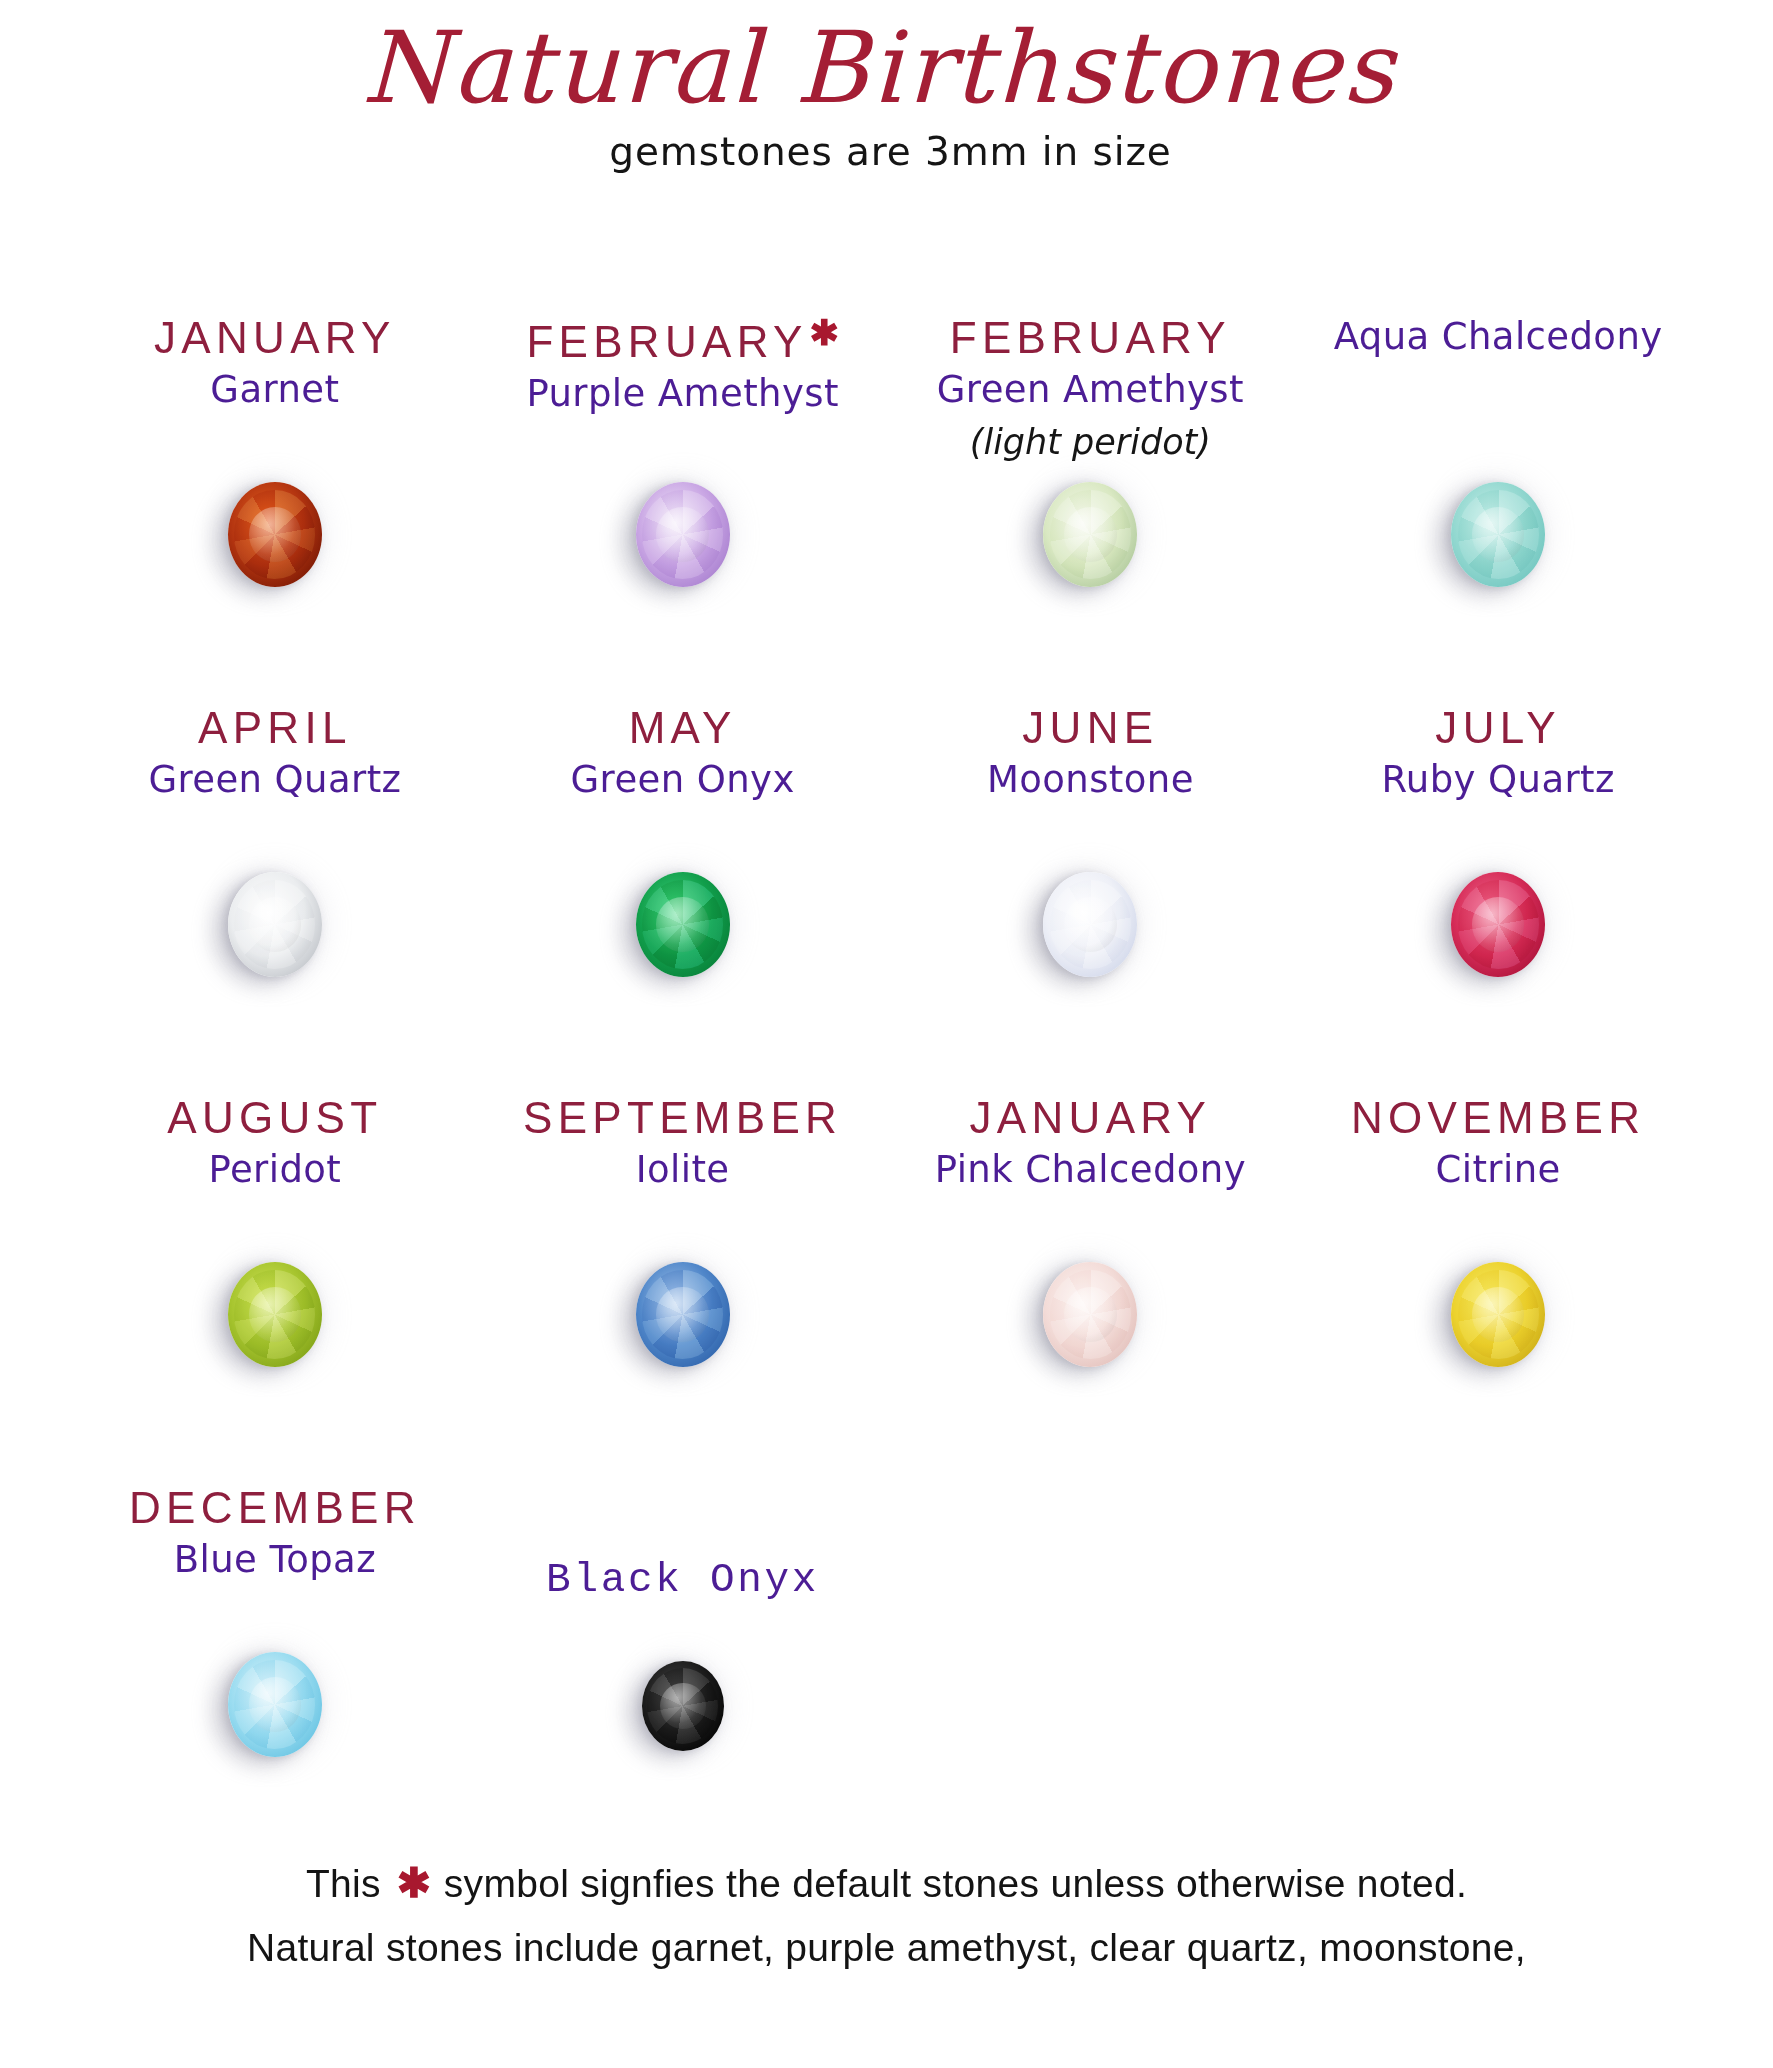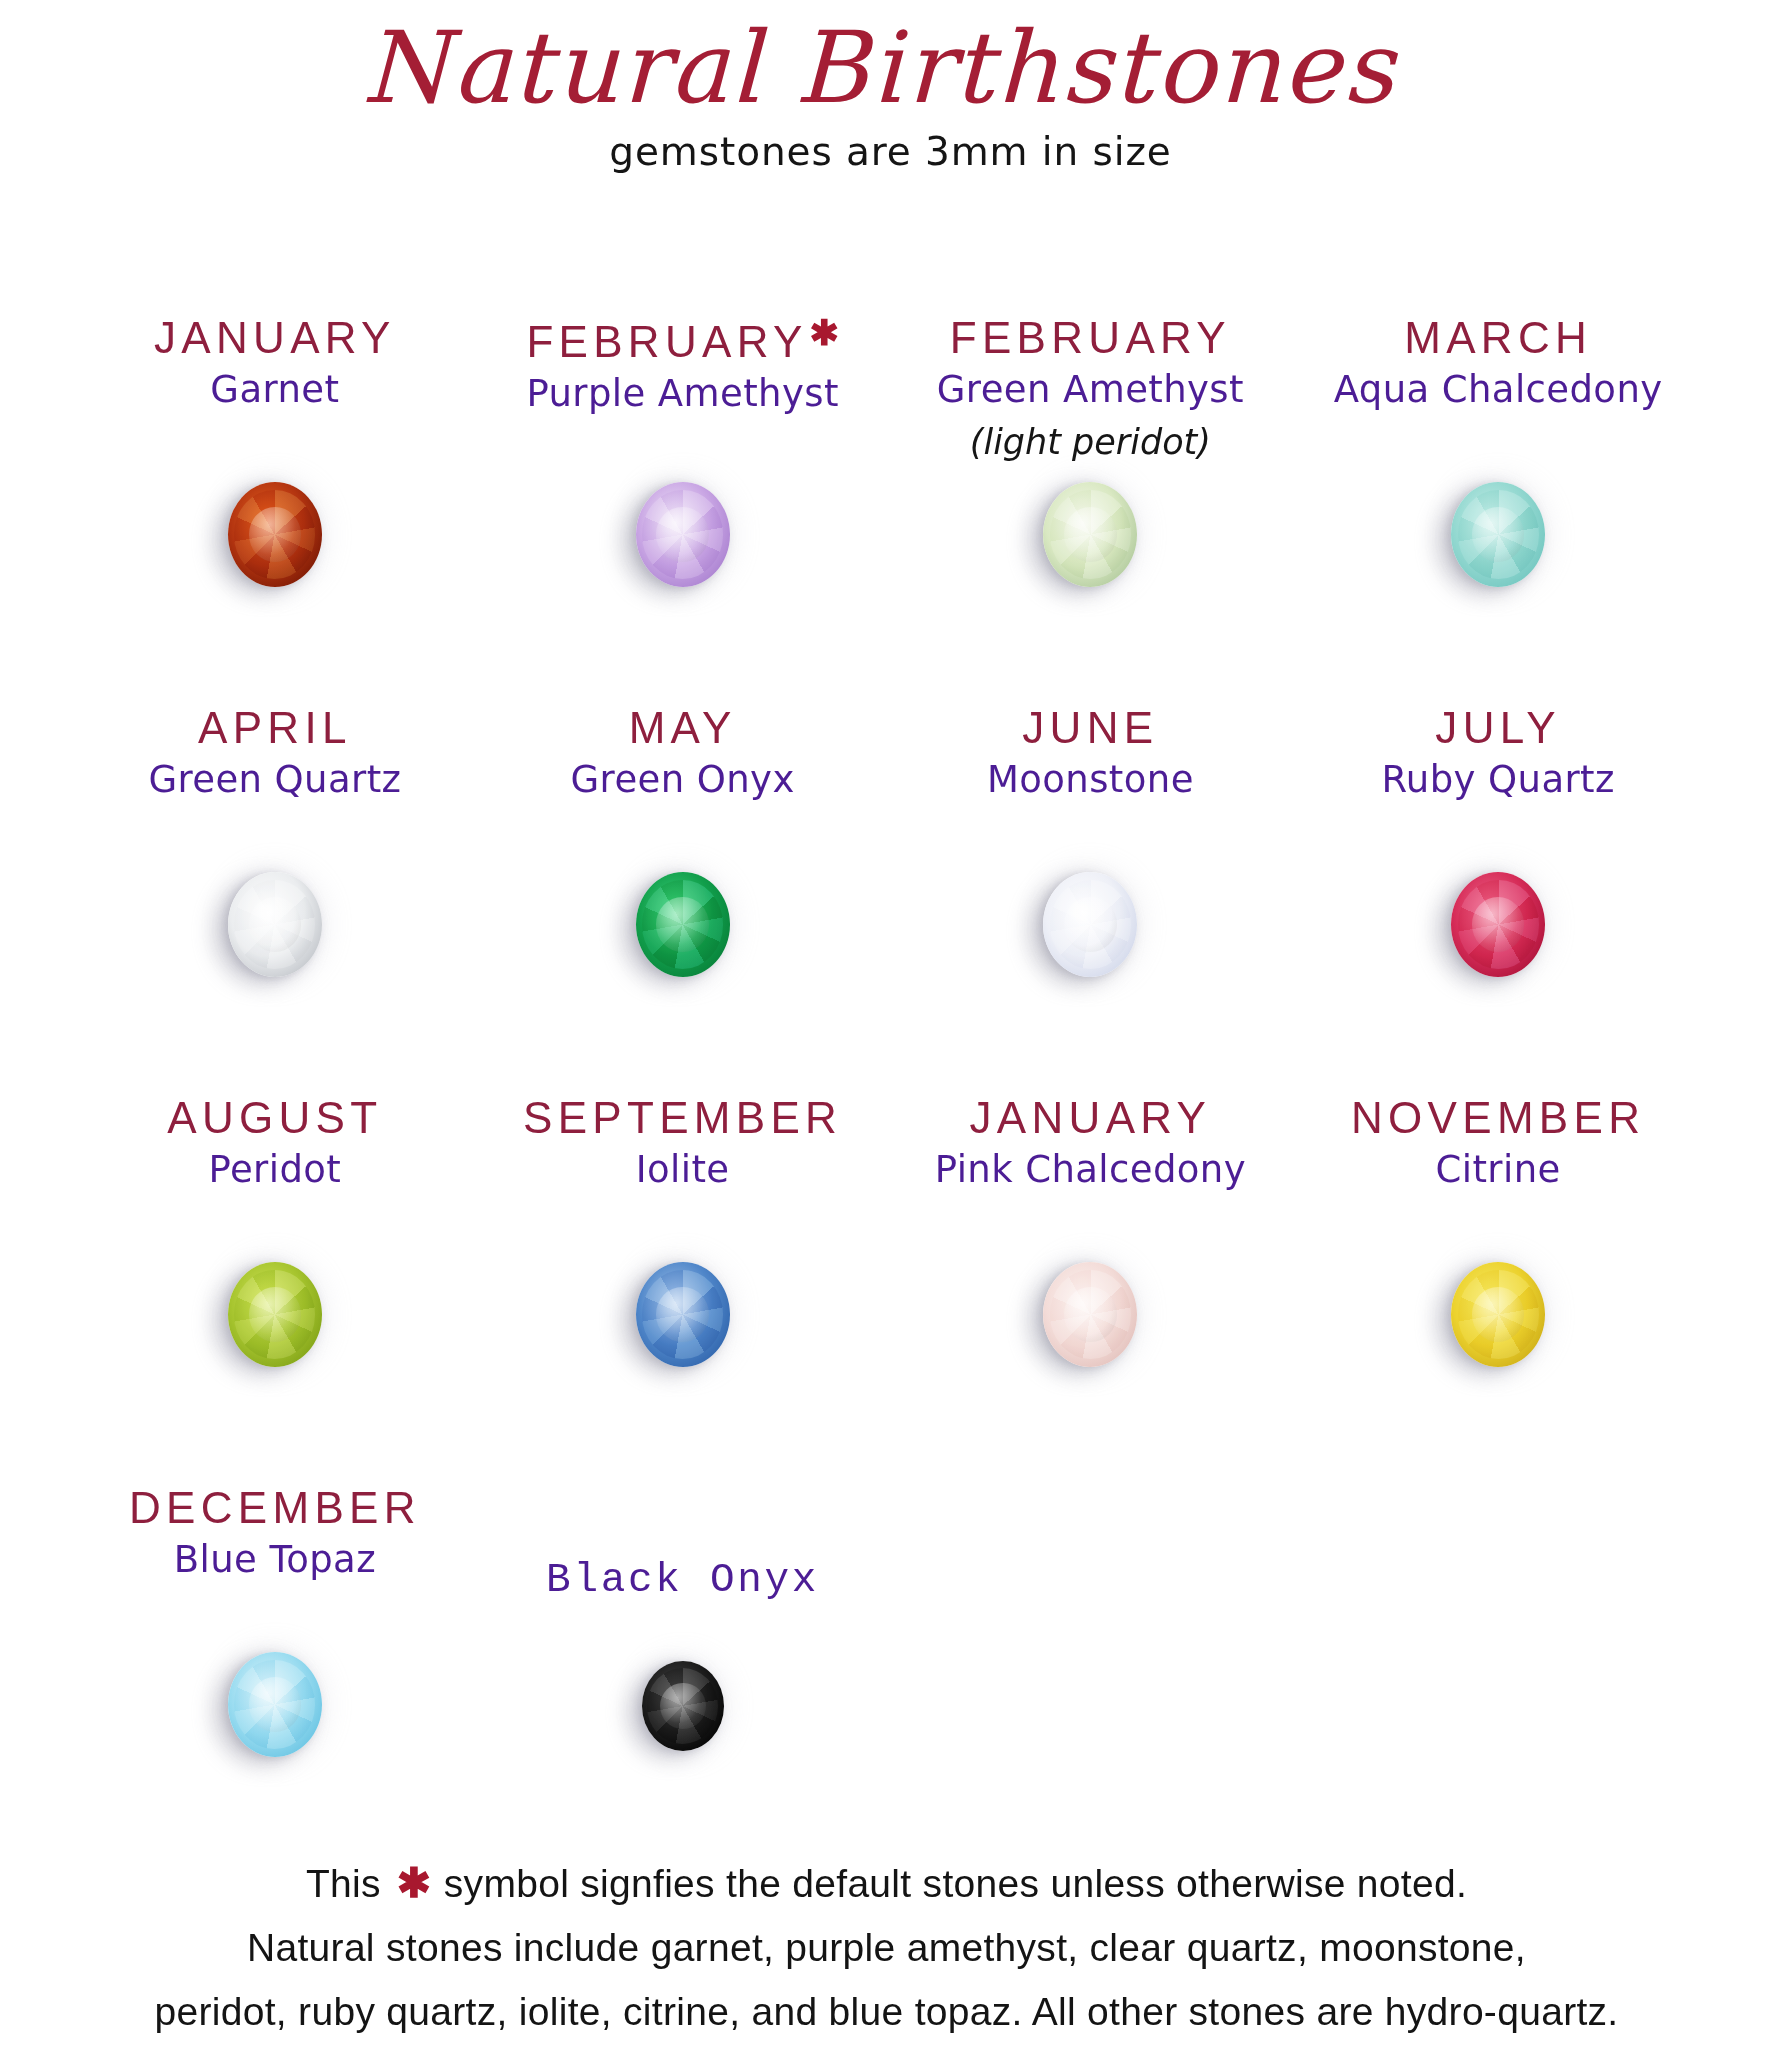--- a/index.html
+++ b/index.html
@@ -121,21 +121,20 @@
     </div>
 
     <div class="cell">
       <div class="month">FEBRUARY</div>
       <div class="sname">Green Amethyst</div>
       <div class="note">(light peridot)</div>
       <div class="gem" style="--hi: #f6f9ee; --base: #d9e8c2; --deep: #a9c496;"></div>
     </div>
 
     <div class="cell">
-      <div class="month">MARCH</div>
       <div class="sname">Aqua Chalcedony</div>
 
       <div class="gem" style="--hi: #c9efe9; --base: #93d8d0; --deep: #6cc3bd;"></div>
     </div>
 
     <div class="cell">
       <div class="month">APRIL</div>
       <div class="sname">Green Quartz</div>
 
       <div class="gem" style="--hi: #ffffff; --base: #ebedef; --deep: #b9bdc3;"></div>
@@ -202,17 +201,16 @@
       <div class="sname">Black Onyx</div>
 
       <div class="gem" style="--hi: #4a4a4a; --base: #1c1c1c; --deep: #000000;"></div>
     </div>
 
   </main>
 
   <footer>
     <p><span>This</span><span class="ast-inline">✱</span><span>symbol signfies the default stones unless otherwise noted.</span></p>
     <p>Natural stones include garnet, purple amethyst, clear quartz, moonstone,</p>
-    <p>peridot, ruby quartz, iolite, citrine, and blue topaz. All other stones are hydro-quartz.</p>
   </footer>
 
 </div>
 
 
 </body></html>

